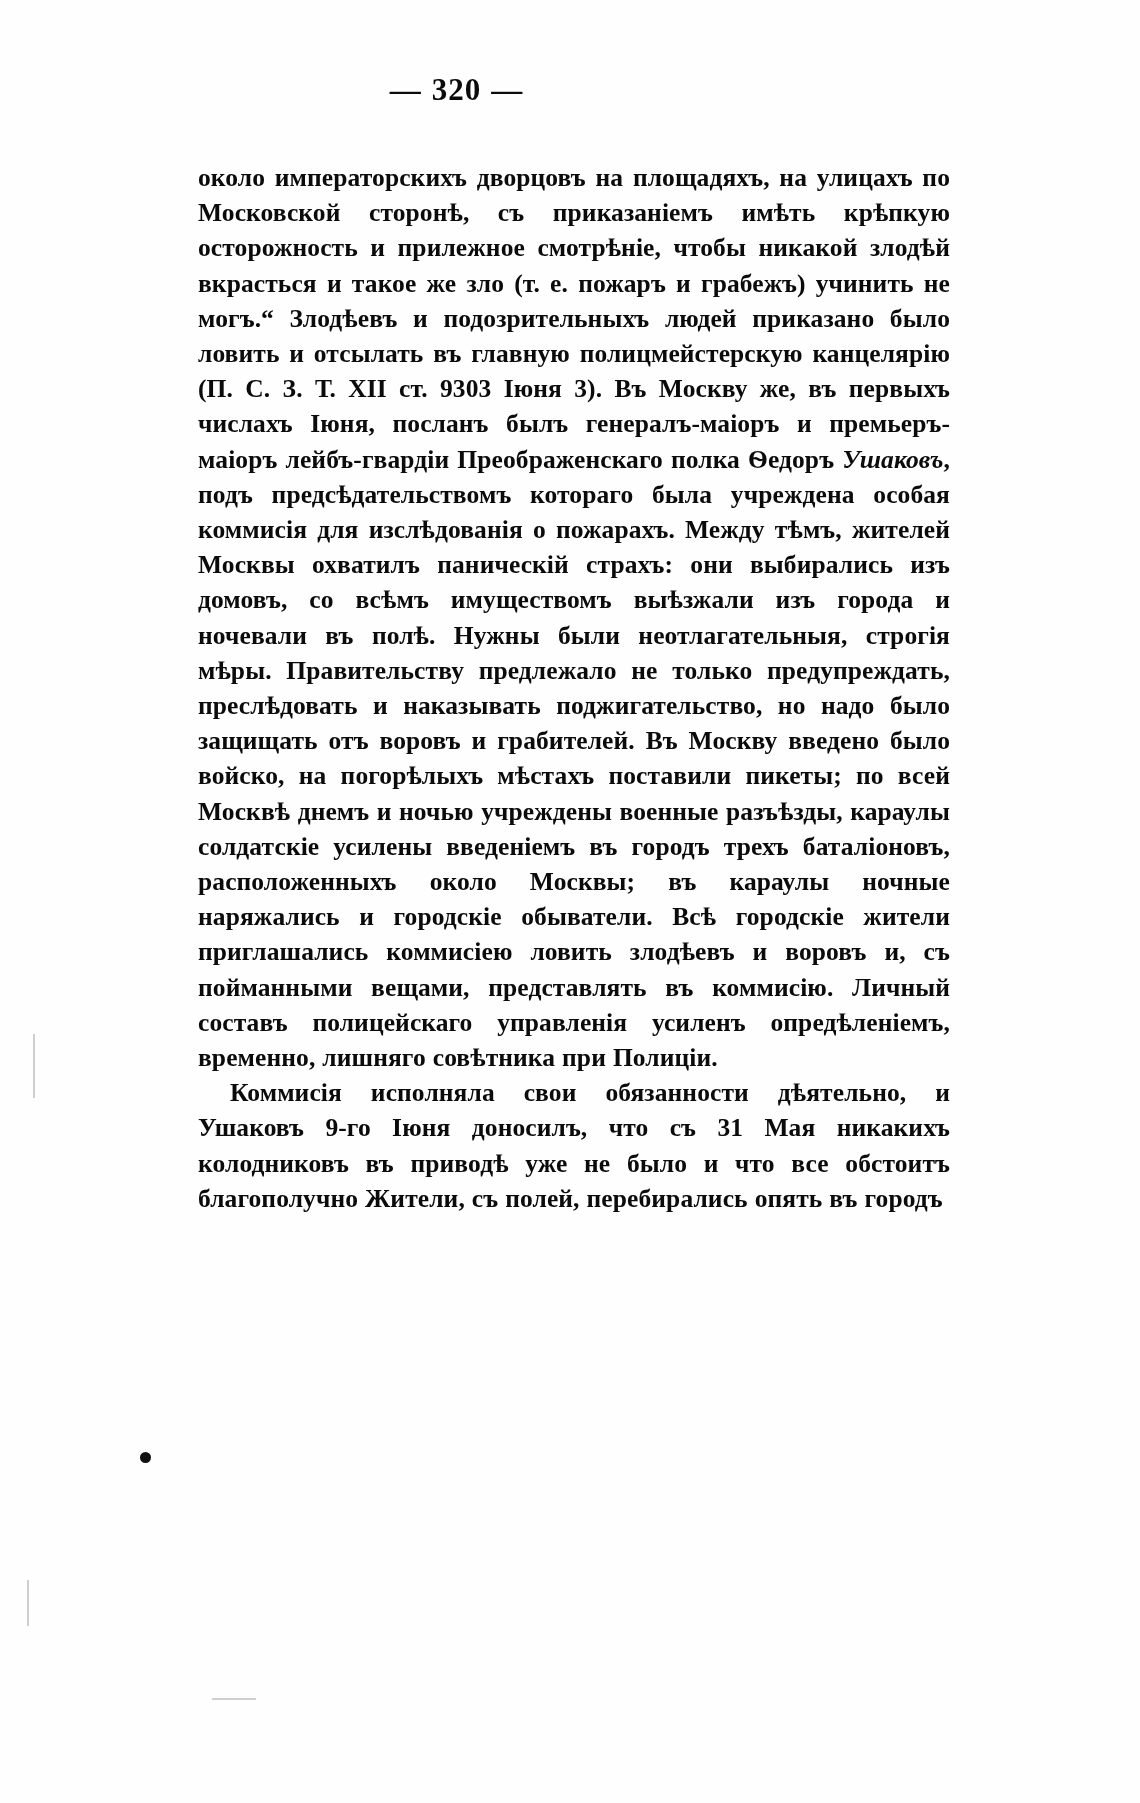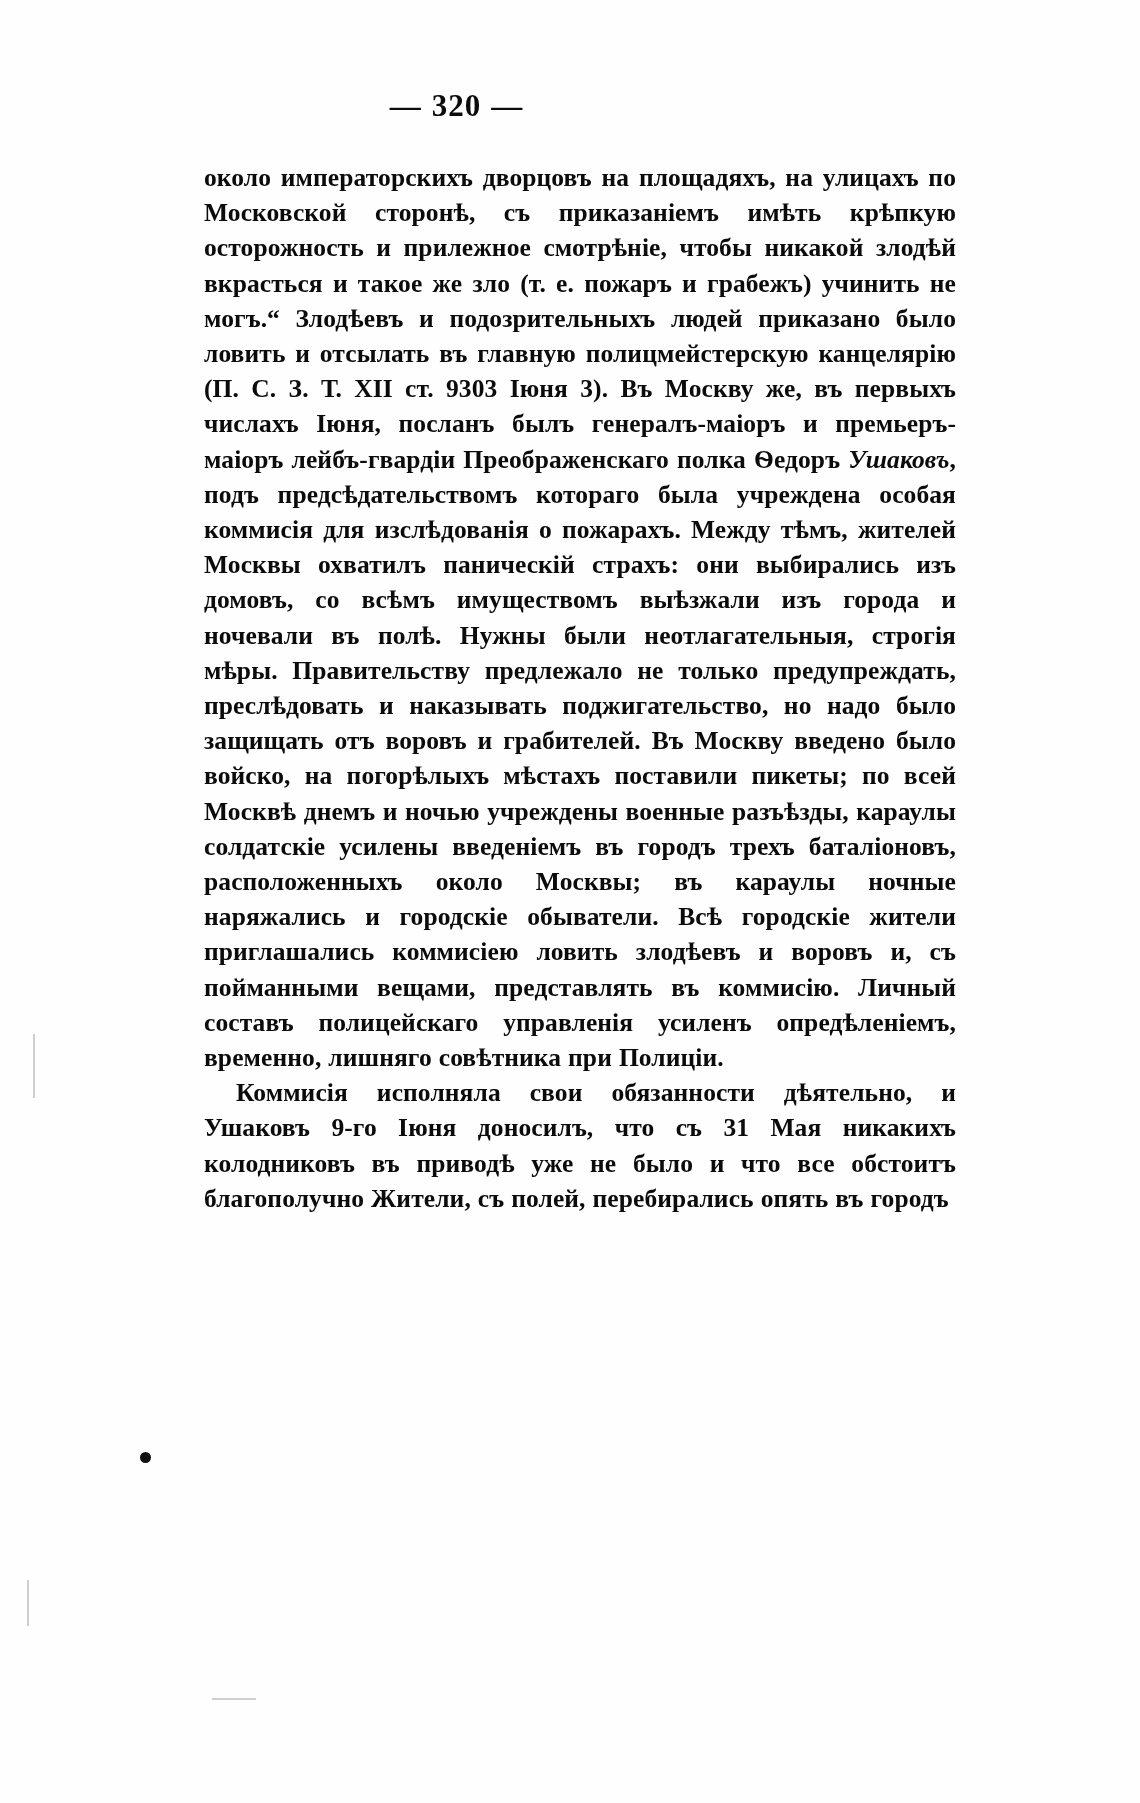--- a/index.html
+++ b/index.html
@@ -18,37 +18,37 @@
   .page {
     position: absolute;
     left: 0;
     top: 0;
     width: 1140px;
     height: 1803px;
     background: #fefefe;
   }
   .page-number {
     position: absolute;
-    top: 88px;
+    top: 72px;
     left: 0;
     width: 913px;
     text-align: center;
     font-size: 31px;
     font-weight: bold;
     letter-spacing: 1px;
     font-family: "Liberation Serif", serif;
   }
   .page-number .dash {
     font-weight: bold;
     padding: 0 10px;
   }
   .body-col {
     position: absolute;
     top: 160px;
-    left: 204px;
+    left: 198px;
     width: 752px;
   }
   p.para {
     margin: 0;
     font-size: 25.5px;
     line-height: 35.2px;
     text-align: justify;
     text-align-last: left;
     font-weight: bold;
     font-family: "Liberation Serif", serif;

